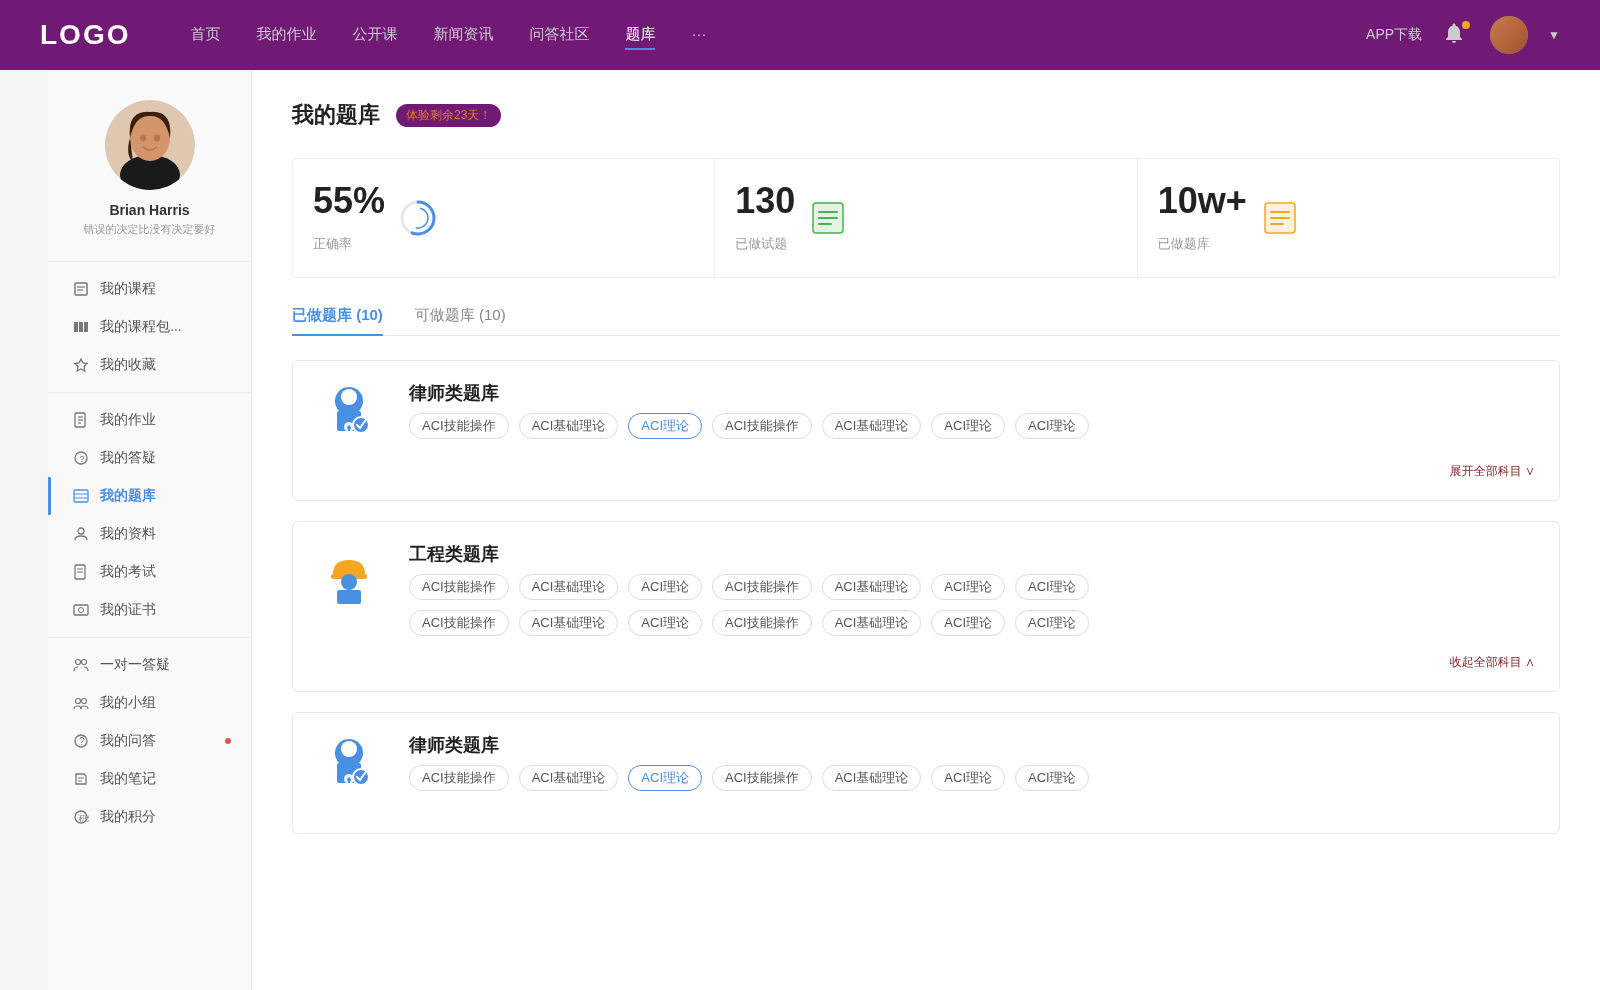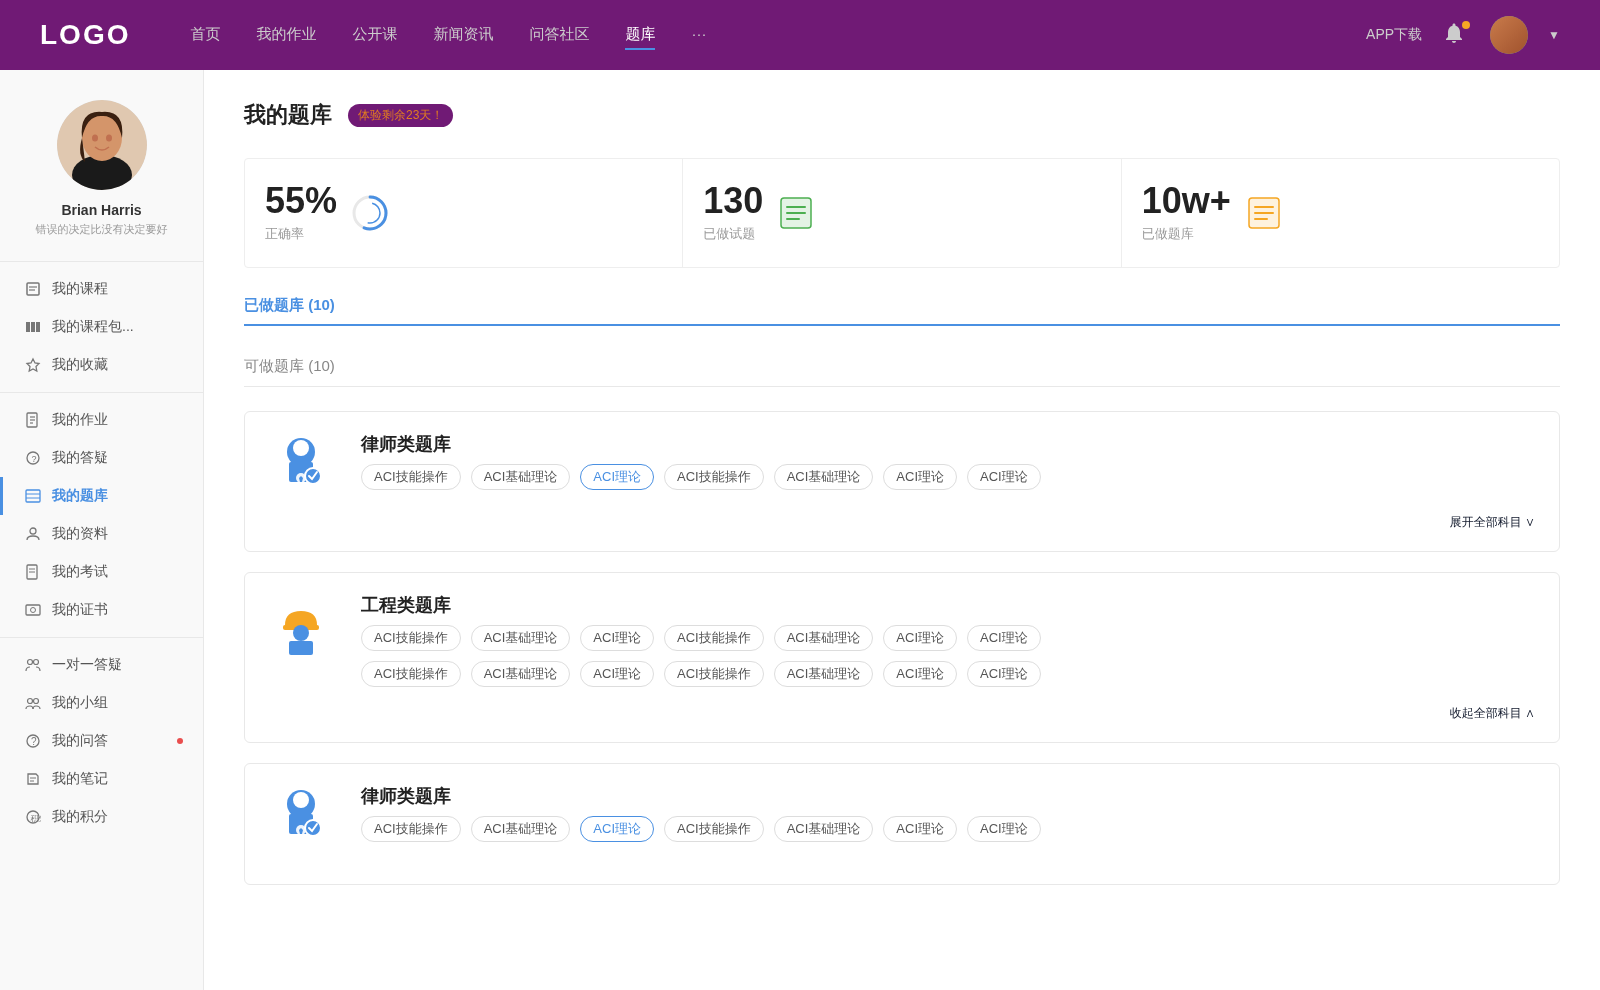--- a/index.html
+++ b/index.html
@@ -89,20 +89,21 @@
       min-height: calc(100vh - 70px);
     }
 
     
     .sidebar {
       width: 204px;
       background: #f9f9f9;
       border-right: 1px solid #e8e8e8;
       padding: 30px 0 20px 0;
       flex-shrink: 0;
+      margin-left: 48px;
     }
     .sidebar-profile {
       display: flex;
       flex-direction: column;
       align-items: center;
       margin-bottom: 24px;
       padding: 0 16px;
     }
     .profile-avatar {
       width: 90px;
@@ -220,42 +221,41 @@
       gap: 14px;
       border-right: 1px solid #eee;
     }
     .stat-card:last-child { border-right: none; }
     .stat-value-block {}
     .stat-value {
       font-size: 36px;
       font-weight: 700;
       color: #222;
       line-height: 1;
-      margin-bottom: 6px;
+      margin-bottom: 16px;
     }
     .stat-label {
       font-size: 13px;
       color: #999;
     }
     .stat-icon {
       width: 38px;
       height: 38px;
       display: flex;
       align-items: center;
       justify-content: center;
       font-size: 22px;
     }
 
     
     .tab-bar {
       display: flex;
       gap: 32px;
       border-bottom: 1px solid #e8e8e8;
       margin-bottom: 24px;
-      flex-direction: column;
     }
     .tab-item {
       font-size: 15px;
       color: #888;
       padding-bottom: 10px;
       cursor: pointer;
       position: relative;
     }
     .tab-item.active {
       color: #4a90e2;
@@ -314,21 +314,21 @@
     .tag.active {
       color: #4a90e2;
       border-color: #4a90e2;
     }
     .qbank-footer {
       text-align: right;
       margin-top: 10px;
     }
     .expand-link {
       font-size: 12px;
-      color: #0f172a;
+      color: #7f1d1d;
       cursor: pointer;
     }
 
   </style>
 </head>
 <body>
 
 <nav class="top-nav">
   <div class="nav-logo">LOGO</div>
   <div class="nav-links">

